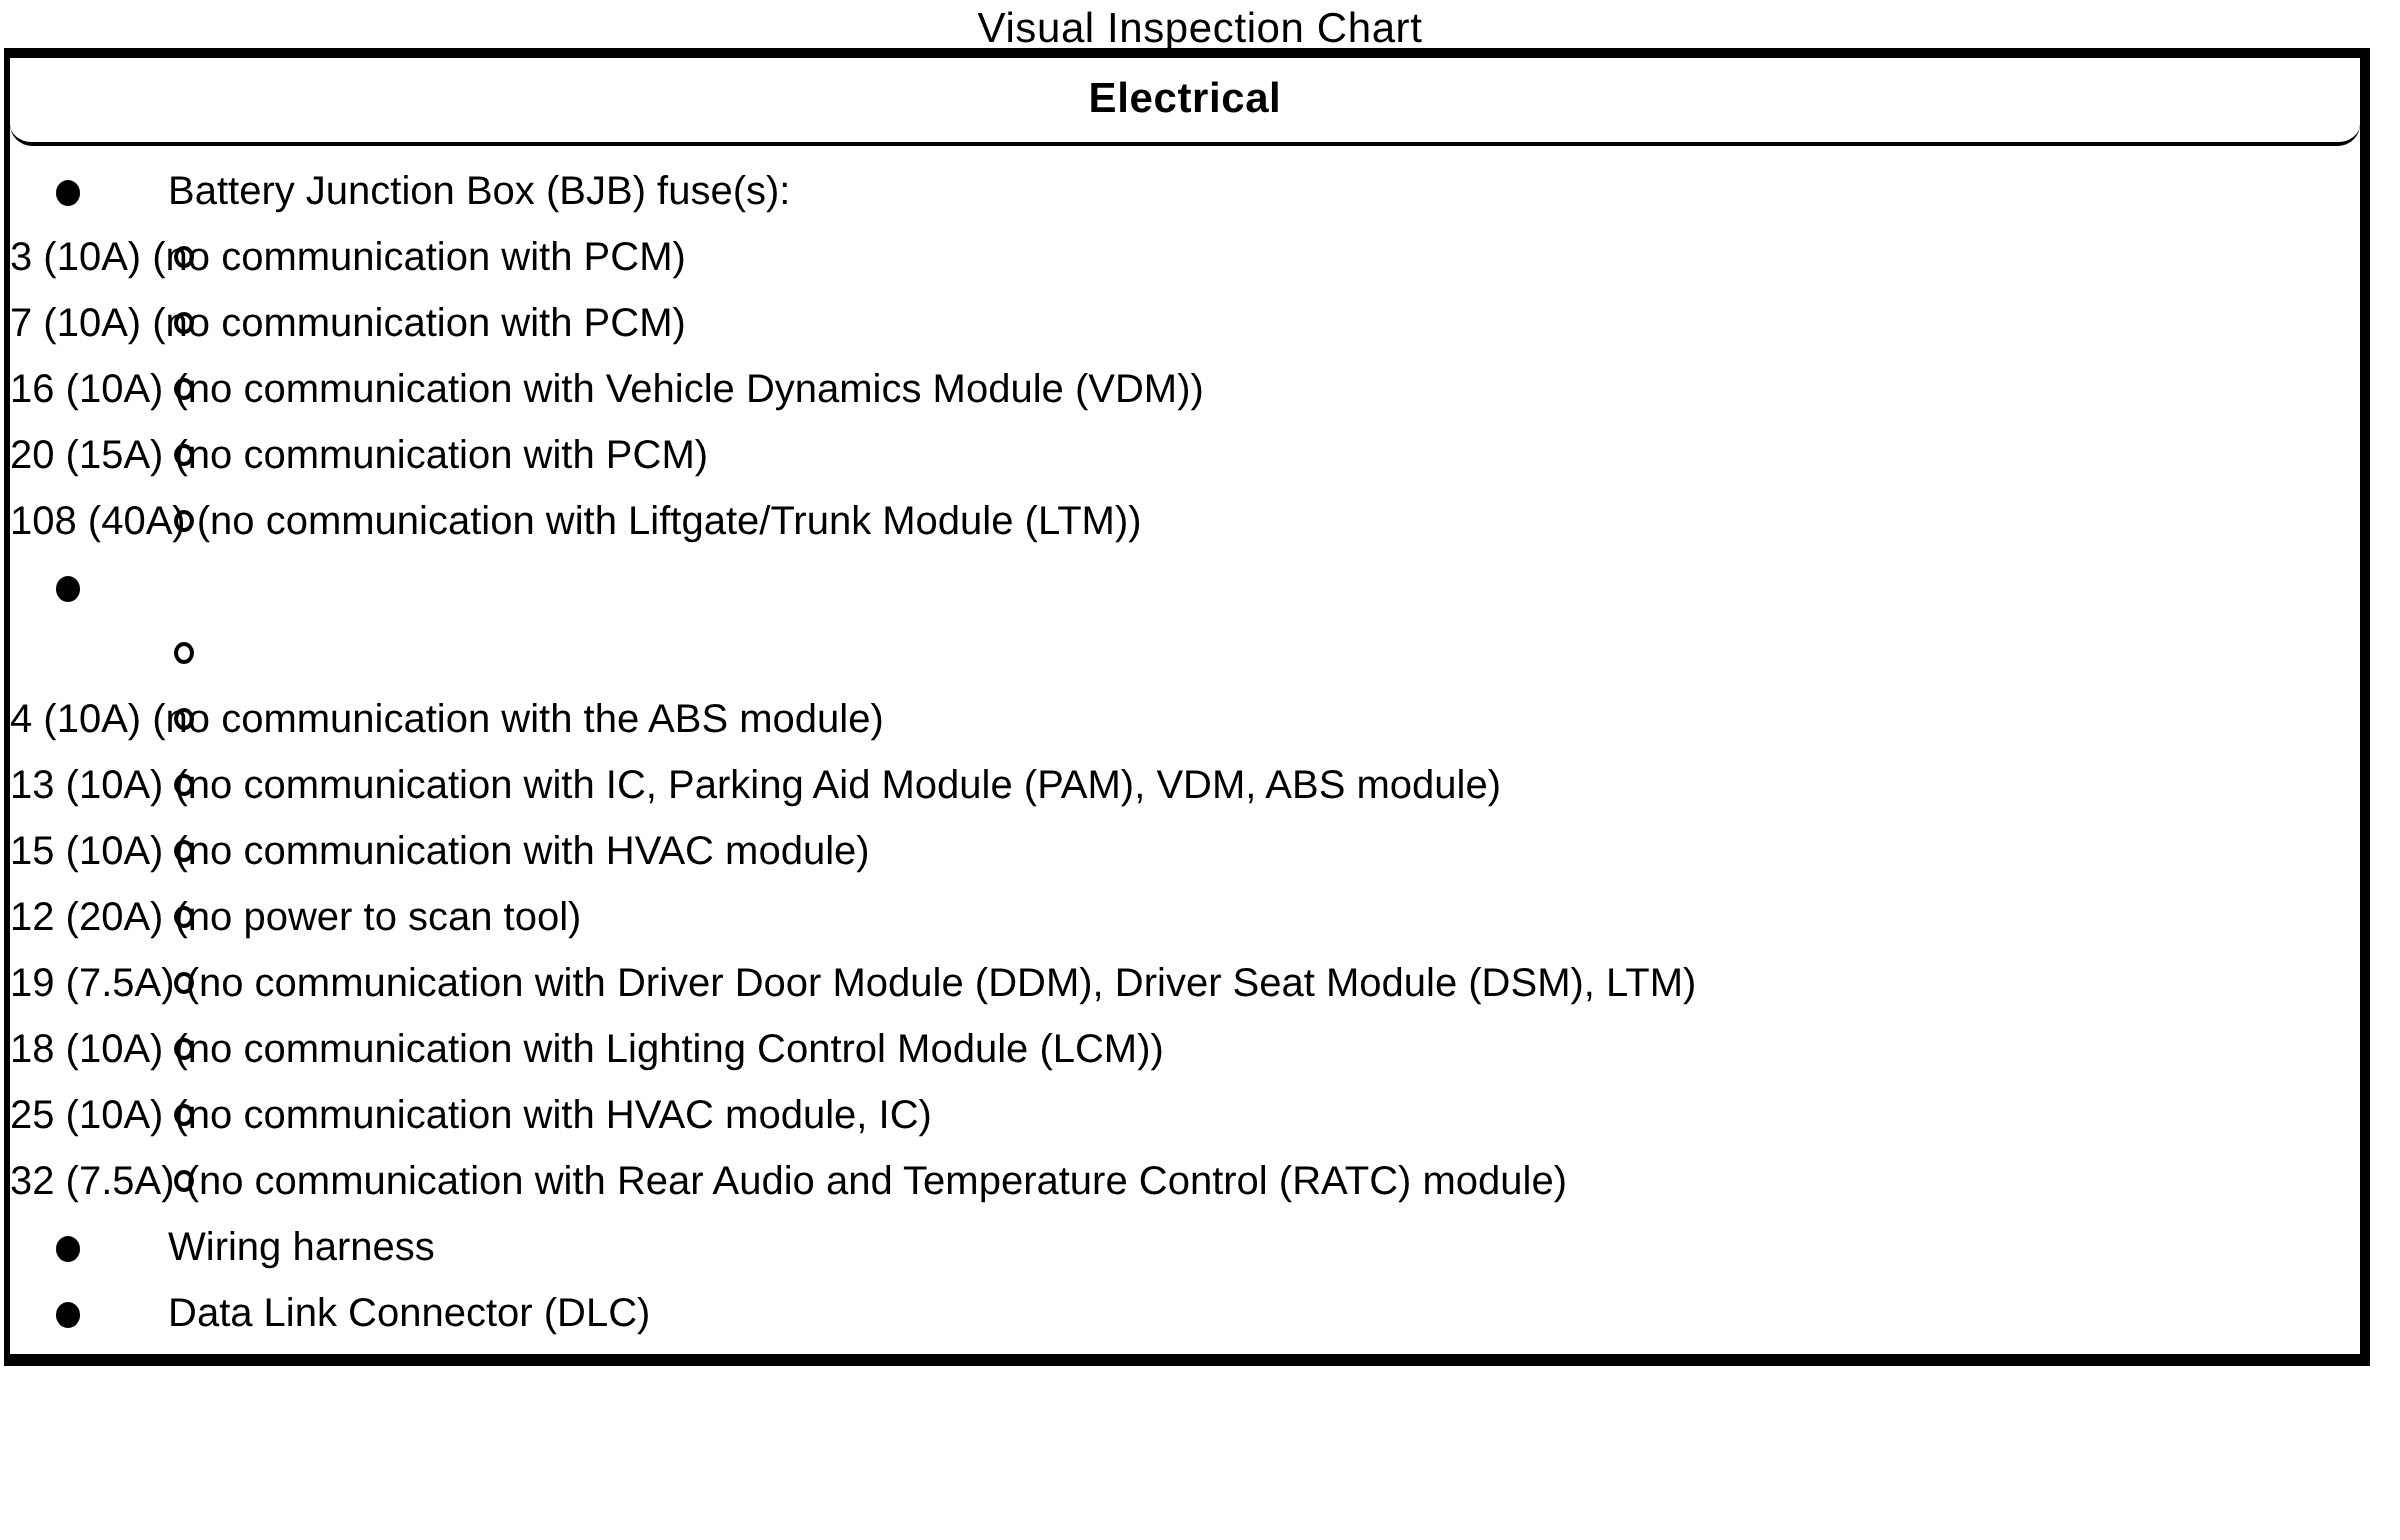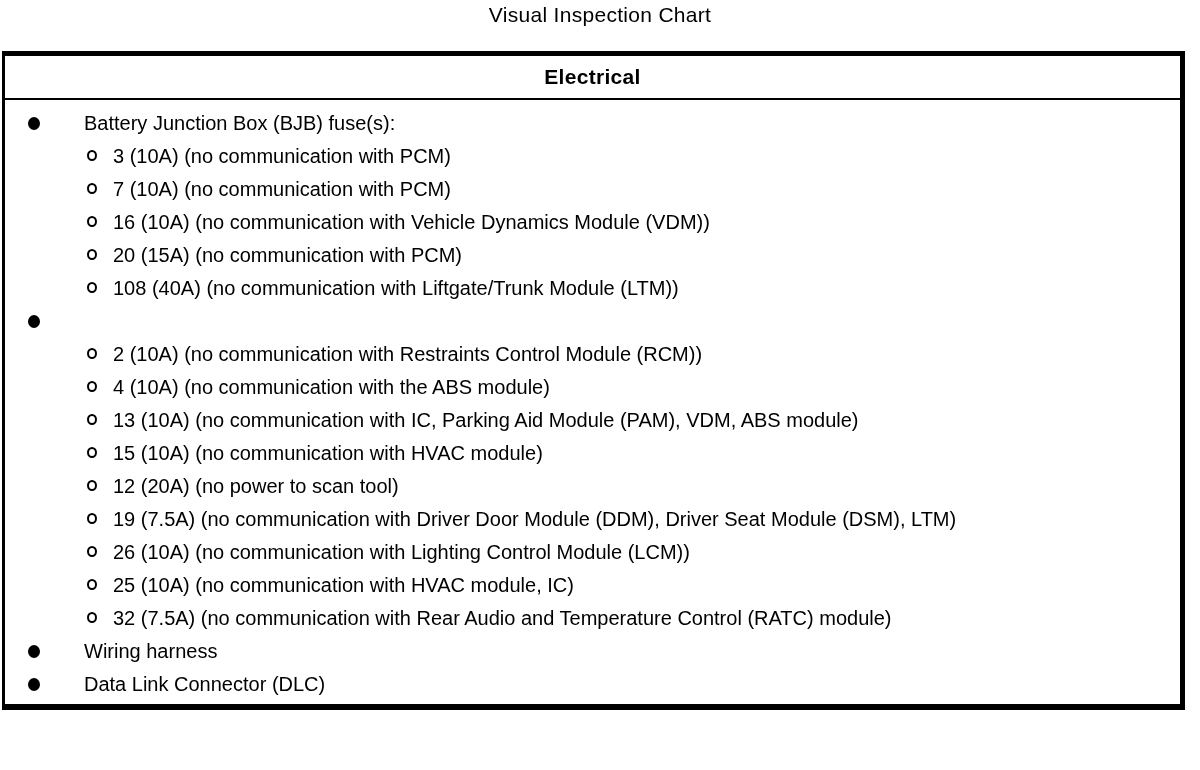--- a/index.html
+++ b/index.html
@@ -9,53 +9,54 @@
   }
   body {
     width: 1200px;
     height: 770px;
     font-family: "Liberation Sans", "DejaVu Sans", sans-serif;
     color: #000000;
     overflow: hidden;
   }
   .doc-title {
     box-sizing: border-box;
-    height: 51px;
+    height: 24px;
     padding-top: 3px;
     text-align: center;
     font-size: 21px;
     letter-spacing: 0.3px;
   }
   .chart-box {
     margin: 0 15px 0 2px;
     border: solid #000000;
     border-width: 5px 5px 6px 3px;
     background: #ffffff;
   }
   .table-header {
     height: 42px;
     line-height: 42px;
     border-bottom: 2px solid #000000;
     text-align: center;
     font-size: 21px;
     font-weight: bold;
     letter-spacing: 0.3px;
+    border-radius: 11px;
   }
   .list-body {
     padding: 7px 0 3px 0;
   }
   .row {
     position: relative;
     height: 33px;
     line-height: 33px;
     font-size: 20px;
     white-space: nowrap;
   }
   .level1 { padding-left: 79px; }
-  .level2 { padding-left: 108px; }
+  .level2 { }
   .bullet-filled {
     position: absolute;
     left: 23px;
     top: 10px;
     width: 12px;
     height: 13px;
     background: #000000;
     border-radius: 50%;
   }
   .bullet-open {
@@ -77,25 +78,25 @@
 <div class="chart-box">
   <div class="table-header">Electrical</div>
   <div class="list-body">
       <div class="row level1"><span class="bullet-filled"></span><span class="row-text">Battery Junction Box (BJB) fuse(s):</span></div>
       <div class="row level2"><span class="bullet-open"></span><span class="row-text">3 (10A) (no communication with PCM)</span></div>
       <div class="row level2"><span class="bullet-open"></span><span class="row-text">7 (10A) (no communication with PCM)</span></div>
       <div class="row level2"><span class="bullet-open"></span><span class="row-text">16 (10A) (no communication with Vehicle Dynamics Module (VDM))</span></div>
       <div class="row level2"><span class="bullet-open"></span><span class="row-text">20 (15A) (no communication with PCM)</span></div>
       <div class="row level2"><span class="bullet-open"></span><span class="row-text">108 (40A) (no communication with Liftgate/Trunk Module (LTM))</span></div>
       <div class="row level1"><span class="bullet-filled"></span></div>
-      <div class="row level2"><span class="bullet-open"></span><span class="row-text">2 (10A) (no communication with Restraints Control Module (RCM))</span></div>
+      <div class="row level2"><span class="bullet-open"></span></div>
       <div class="row level2"><span class="bullet-open"></span><span class="row-text">4 (10A) (no communication with the ABS module)</span></div>
       <div class="row level2"><span class="bullet-open"></span><span class="row-text">13 (10A) (no communication with IC, Parking Aid Module (PAM), VDM, ABS module)</span></div>
       <div class="row level2"><span class="bullet-open"></span><span class="row-text">15 (10A) (no communication with HVAC module)</span></div>
       <div class="row level2"><span class="bullet-open"></span><span class="row-text">12 (20A) (no power to scan tool)</span></div>
       <div class="row level2"><span class="bullet-open"></span><span class="row-text">19 (7.5A) (no communication with Driver Door Module (DDM), Driver Seat Module (DSM), LTM)</span></div>
-      <div class="row level2"><span class="bullet-open"></span><span class="row-text">26 (10A) (no communication with Lighting Control Module (LCM))</span></div>
+      <div class="row level2"><span class="bullet-open"></span><span class="row-text">18 (10A) (no communication with Lighting Control Module (LCM))</span></div>
       <div class="row level2"><span class="bullet-open"></span><span class="row-text">25 (10A) (no communication with HVAC module, IC)</span></div>
       <div class="row level2"><span class="bullet-open"></span><span class="row-text">32 (7.5A) (no communication with Rear Audio and Temperature Control (RATC) module)</span></div>
       <div class="row level1"><span class="bullet-filled"></span><span class="row-text">Wiring harness</span></div>
       <div class="row level1"><span class="bullet-filled"></span><span class="row-text">Data Link Connector (DLC)</span></div>
     </div>
 </div>
 
 </body></html>

